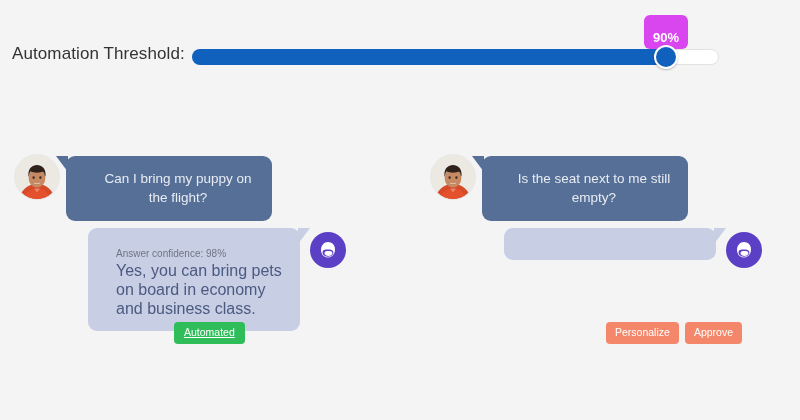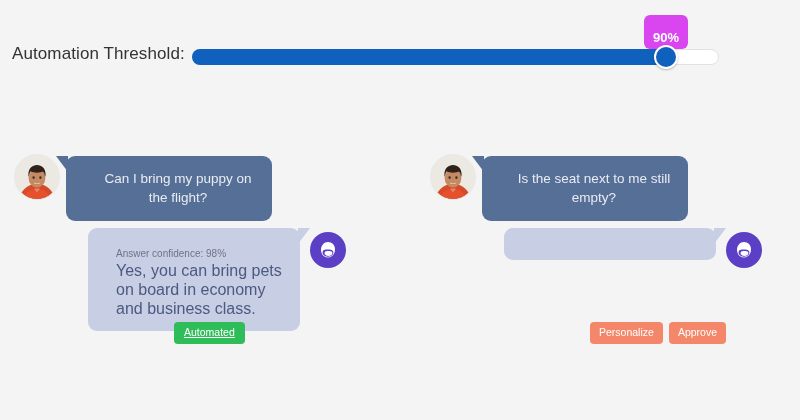--- a/index.html
+++ b/index.html
@@ -219,21 +219,21 @@
     color: #ffffff;
     font-size: 10.5px;
     padding: 5px 10px 6px 10px;
     border-radius: 4px;
     line-height: 1;
     cursor: default;
     text-decoration: underline;
   }
   .btn-group {
     position: absolute;
-    left: 160px;
+    left: 176px;
     top: 0;
     display: flex;
     gap: 6px;
   }
   .btn-action {
     background: #f4866a;
     color: #ffffff;
     font-size: 10.5px;
     padding: 5px 9px 6px 9px;
     border-radius: 4px;

